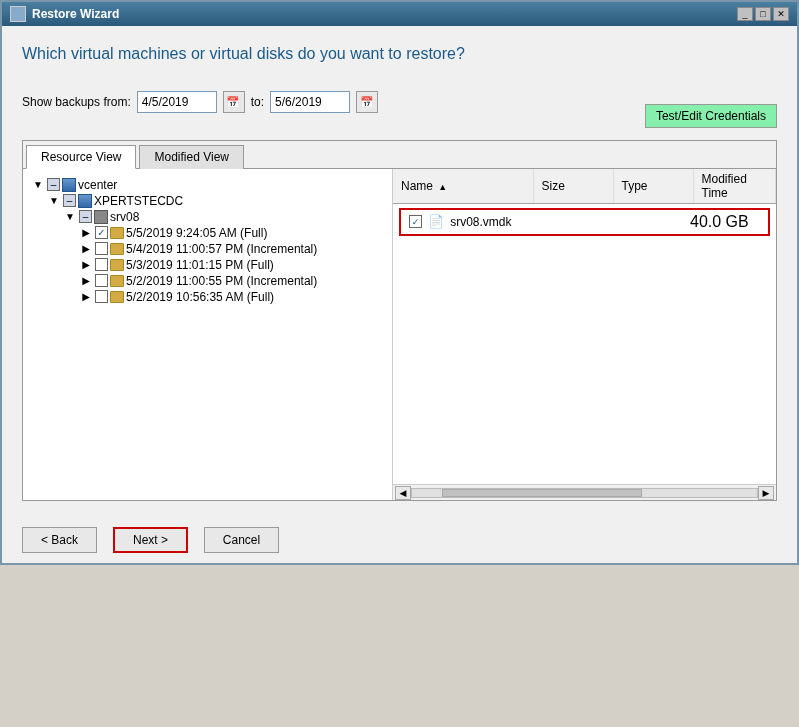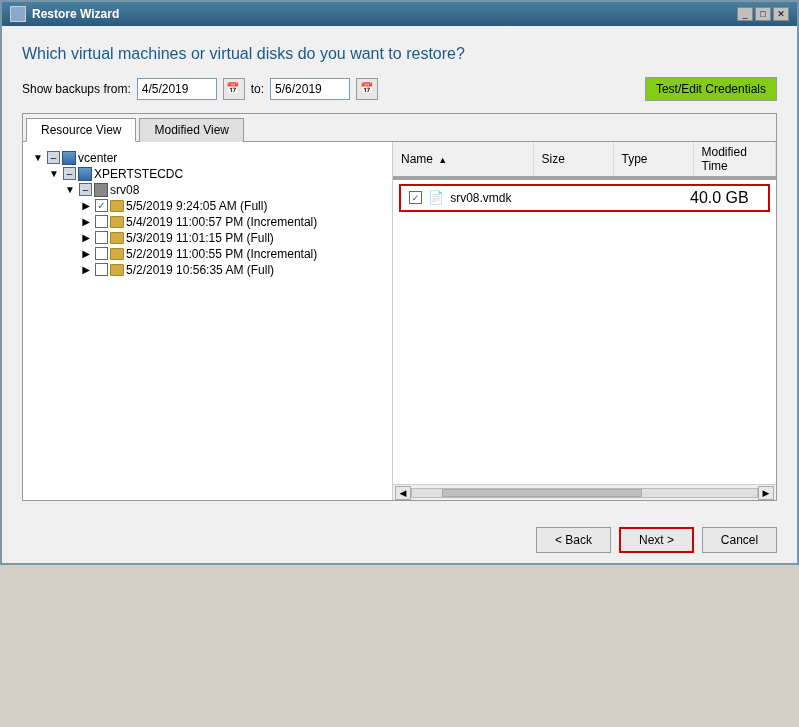--- a/index.html
+++ b/index.html
@@ -98,26 +98,27 @@
       background: #e8e8e8;
       border: 1px solid #999;
       display: flex;
       align-items: center;
       justify-content: center;
       cursor: pointer;
       font-size: 11px;
     }
     .cred-btn {
       margin-left: auto;
-      background: #84cc16;
+      background: #86efac;
       border: 1px solid #999;
       padding: 3px 10px;
       font-size: 12px;
       cursor: pointer;
       height: 24px;
+      margin-top: 27px;
     }
     .main-panel {
       flex: 1;
       border: 1px solid #999;
       background: white;
       display: flex;
       flex-direction: column;
       overflow: hidden;
     }
     .tabs-row {
@@ -200,21 +201,21 @@
       flex-direction: column;
       overflow: hidden;
     }
     .file-table {
       width: 100%;
       border-collapse: collapse;
       flex-shrink: 0;
     }
     .file-table th {
       background: #f0f0f0;
-      border-bottom: 4px solid #a3a3a3;
+      border-bottom: 1px solid #a3a3a3;
       border-right: 1px solid #ddd;
       padding: 3px 8px;
       text-align: left;
       font-weight: normal;
       font-size: 12px;
       position: relative;
     }
     .file-table th .sort-arrow {
       font-size: 9px;
       margin-left: 2px;
@@ -289,24 +290,23 @@
       background: #e8e8e8;
       border: 1px solid #aaa;
       display: flex;
       align-items: center;
       justify-content: center;
       font-size: 9px;
       cursor: pointer;
     }
     .bottom-bar {
       display: flex;
-      justify-content: flex-end;
       align-items: center;
       padding: 10px 20px;
-      gap: 8px;
+      gap: 16px;
       flex-shrink: 0;
     }
     .nav-btn {
       min-width: 75px;
       height: 26px;
       background: #e8e8e8;
       border: 1px solid #999;
       padding: 3px 14px;
       font-size: 12px;
       cursor: pointer;

